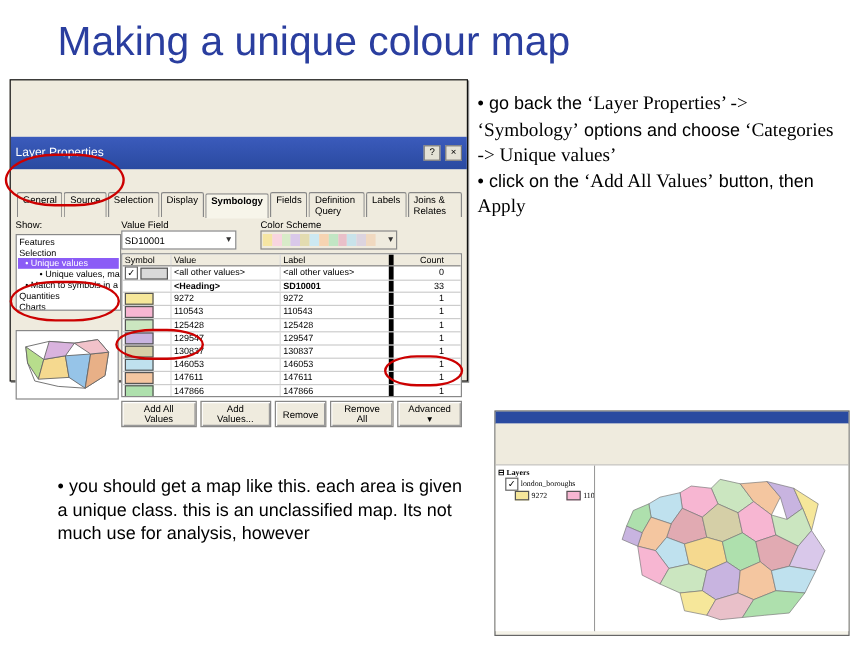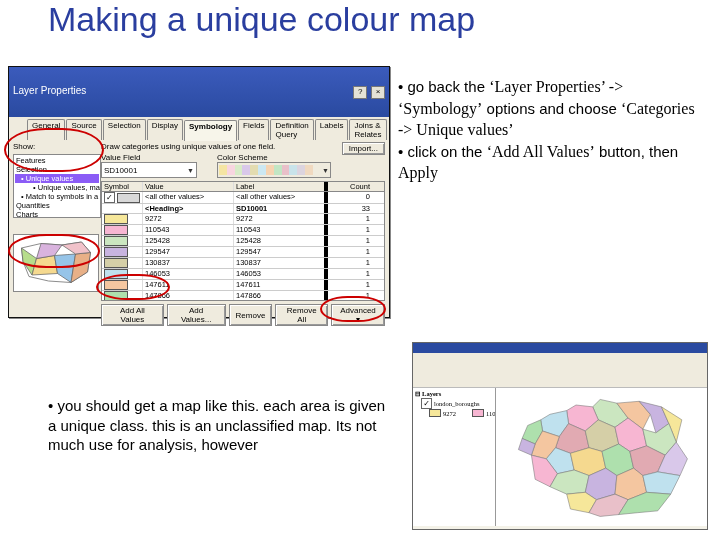--- a/index.html
+++ b/index.html
@@ -1,20 +1,20 @@
 <!DOCTYPE html>
 <html><head>
 <meta charset="utf-8">
 <style>
   body { margin:0; width:720px; height:540px; font-family:"Comic Sans MS","Trebuchet MS",sans-serif; background:#fff; position:relative; }
-  .title { color:#2a3e9f; font-size:34px; padding:0 0 8px 48px; font-weight:400;}
+  .title { color:#2a3e9f; font-size:34px; padding:16px 0 8px 48px; font-weight:400;}
   .dlg { position:absolute; left:8px; top:66px; width:380px; height:250px; background:#efebde; border:1px solid #111; font-family:Tahoma,sans-serif; font-size:9px; color:#000; box-shadow:1px 1px 0 #888;}
-  .tbar { background:linear-gradient(#3b5bbc,#2a4aa0); color:#fff; font-size:10px; padding:18px 4px; display:flex; justify-content:space-between; align-items:flex-start;}
+  .tbar { background:linear-gradient(#3b5bbc,#2a4aa0); color:#fff; font-size:10px; padding:7px 4px; display:flex; justify-content:space-between; align-items:center;margin-top:47px;}
   .tbar-btns span { display:inline-block; width:12px; height:11px; background:#e4e2d6; border:1px solid #777; margin-left:1px; text-align:center; line-height:10px; color:#000; font-size:8px;}
-  .tabs { display:flex; padding:2px 3px 0 18px; gap:0;}
+  .tabs { display:flex; padding:2px 3px 0 5px; gap:0;margin-top:17px;}
   .tab { background:#efebde; border:1px solid #888; border-bottom:none; padding:1px 4px; font-size:8px; margin-right:1px; border-radius:2px 2px 0 0;}
   .tab.act { background:#f7f5ea; font-weight:700; position:relative; top:1px;}
   .body-row { display:flex; padding:2px 4px; gap:4px;}
   .sidepanel { width:84px; }
   .show { margin-bottom:3px; font-size:8px;}
   .elist { border:1px solid #888; background:#fff; height:60px; width:84px; overflow:hidden; padding:1px;}
   .elist div { font-size:7.5px; white-space:nowrap; padding:0 1px;}
   .elist .sel { background:#8b5cf6; color:#fff;}
   .thumb { margin-top:16px; width:84px; height:56px; border:1px solid #888; background:#fff; display:flex; align-items:center; justify-content:center;}
   .thumb svg { width:76px; height:48px;}
@@ -94,22 +94,20 @@
         <path d="M4 12 L24 26 L18 48 L6 30 Z" fill="#b7dd8c" stroke="#666"></path>
         <path d="M24 26 L48 22 L52 46 L18 48 Z" fill="#f5d98f" stroke="#666"></path>
         <path d="M48 22 L76 20 L70 58 L52 46 Z" fill="#96c4e8" stroke="#666"></path>
         <path d="M76 20 L96 18 L92 44 L70 58 Z" fill="#e8b087" stroke="#666"></path>
         <path d="M30 6 L58 8 L48 22 L24 26 Z" fill="#d9b3de" stroke="#666"></path>
         <path d="M58 8 L84 4 L96 18 L76 20 Z" fill="#f1c2ca" stroke="#666"></path>
           </svg>
       </div>
     </div>
     <div class="mainp">
-      <div class="hdr"><span>Draw categories using unique values of one field.</span>
-        <button class="btn" style="float:right">Import...</button></div>
       <div class="frow">
         <div>
           <div class="lbl">Value Field</div>
           <div class="sel-box">
               <span>SD10001</span>
               <span class="dd-arrow">▼</span>
             </div>
         </div>
         <div style="margin-left:16px">
           <div class="lbl">Color Scheme</div>

